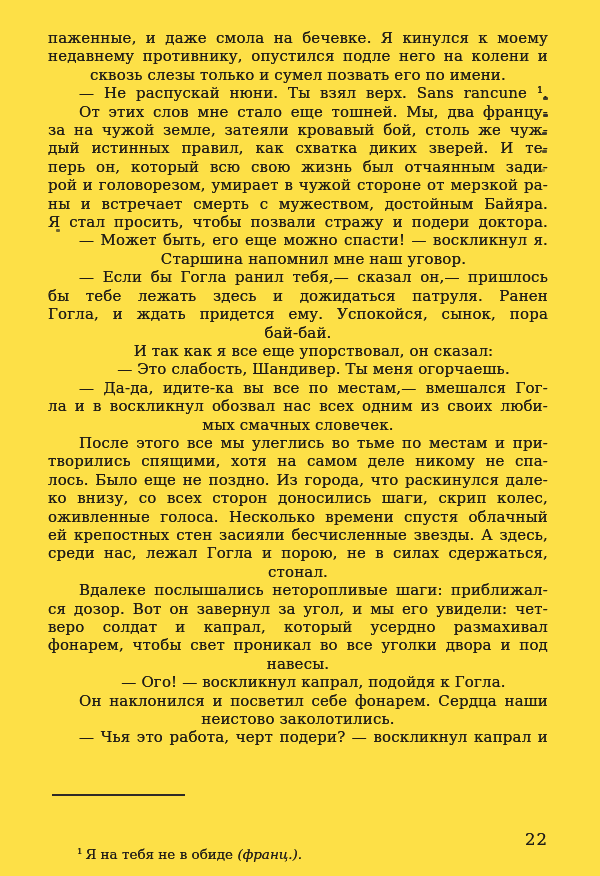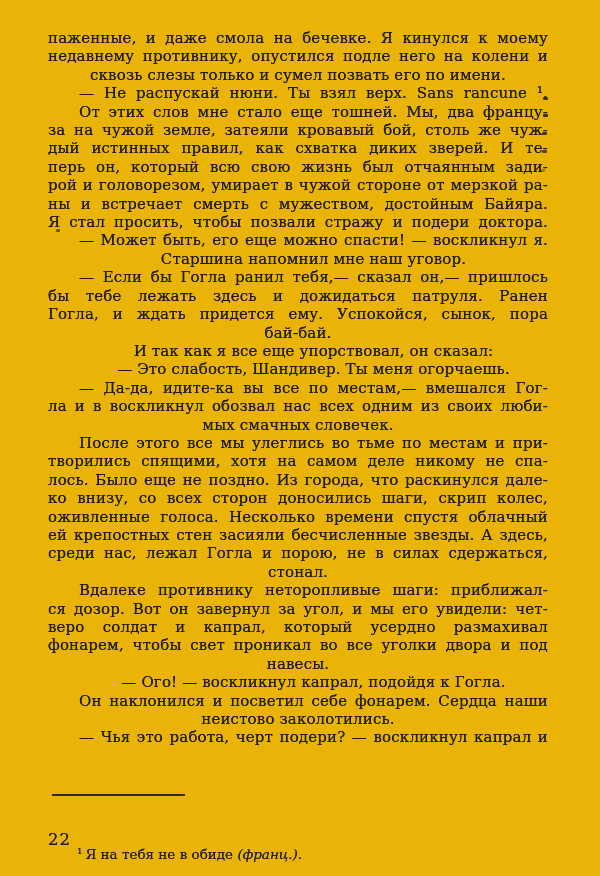--- a/index.html
+++ b/index.html
@@ -4,21 +4,21 @@
 <style>
   html,body{margin:0;padding:0;}
   body{
     width:600px;height:876px;
     background:#fcfbf8;
     font-family:"DejaVu Serif", serif;
     overflow:hidden;
   }
   .page{
     position:relative;width:600px;height:876px;
-    background:#eab308;
+    background:#fde047;
   }
   .text-block{
     position:absolute;left:48px;top:29px;width:500px;
   }
   .line{
     height:18.42px;overflow:hidden;
     font-size:15px;line-height:18.42px;
     color:#1f1c18;
     letter-spacing:0.15px;
     text-shadow:0 0 0.45px rgba(31,28,24,0.85);
@@ -34,21 +34,21 @@
   .footnote{
     position:absolute;left:48px;top:845px;width:500px;
     padding-left:29px;box-sizing:border-box;
     font-size:13.5px;line-height:19px;color:#1f1c18;
     text-shadow:0 0 0.4px rgba(31,28,24,0.8);
   }
   .fn-marker{margin-right:3px;}
   .fn-italic{font-style:italic;}
   .page-number{
     position:absolute;left:48px;top:830px;width:500px;
-    text-align:left;
+    text-align:right;
     font-size:16.5px;color:#1f1c18;letter-spacing:1px;
     text-shadow:0 0 0.4px rgba(31,28,24,0.8);
   }
   .speck{position:absolute;background:#262422;border-radius:1px;}
 </style>
 </head>
 <body style="background: rgb(252, 251, 248);">
 
 <div class="page">
 
@@ -76,21 +76,21 @@
       <div class="line j">ла и в воскликнул обозвал нас всех одним из своих люби-</div>
       <div class="line">мых смачных словечек.</div>
       <div class="line j ind">После этого все мы улеглись во тьме по местам и при-</div>
       <div class="line j">творились спящими, хотя на самом деле никому не спа-</div>
       <div class="line j">лось. Было еще не поздно. Из города, что раскинулся дале-</div>
       <div class="line j">ко внизу, со всех сторон доносились шаги, скрип колес,</div>
       <div class="line j">оживленные голоса. Несколько времени спустя облачный</div>
       <div class="line j">ей крепостных стен засияли бесчисленные звезды. А здесь,</div>
       <div class="line j">среди нас, лежал Гогла и порою, не в силах сдержаться,</div>
       <div class="line">стонал.</div>
-      <div class="line j ind">Вдалеке противнику неторопливые шаги: приближал-</div>
+      <div class="line j ind">Вдалеке послышались неторопливые шаги: приближал-</div>
       <div class="line j">ся дозор. Вот он завернул за угол, и мы его увидели: чет-</div>
       <div class="line j">веро солдат и капрал, который усердно размахивал</div>
       <div class="line j">фонарем, чтобы свет проникал во все уголки двора и под</div>
       <div class="line">навесы.</div>
       <div class="line ind">— Ого! — воскликнул капрал, подойдя к Гогла.</div>
       <div class="line j ind">Он наклонился и посветил себе фонарем. Сердца наши</div>
       <div class="line">неистово  заколотились.</div>
       <div class="line j ind">— Чья это работа, черт подери? — воскликнул капрал и</div>
     </div>
 

